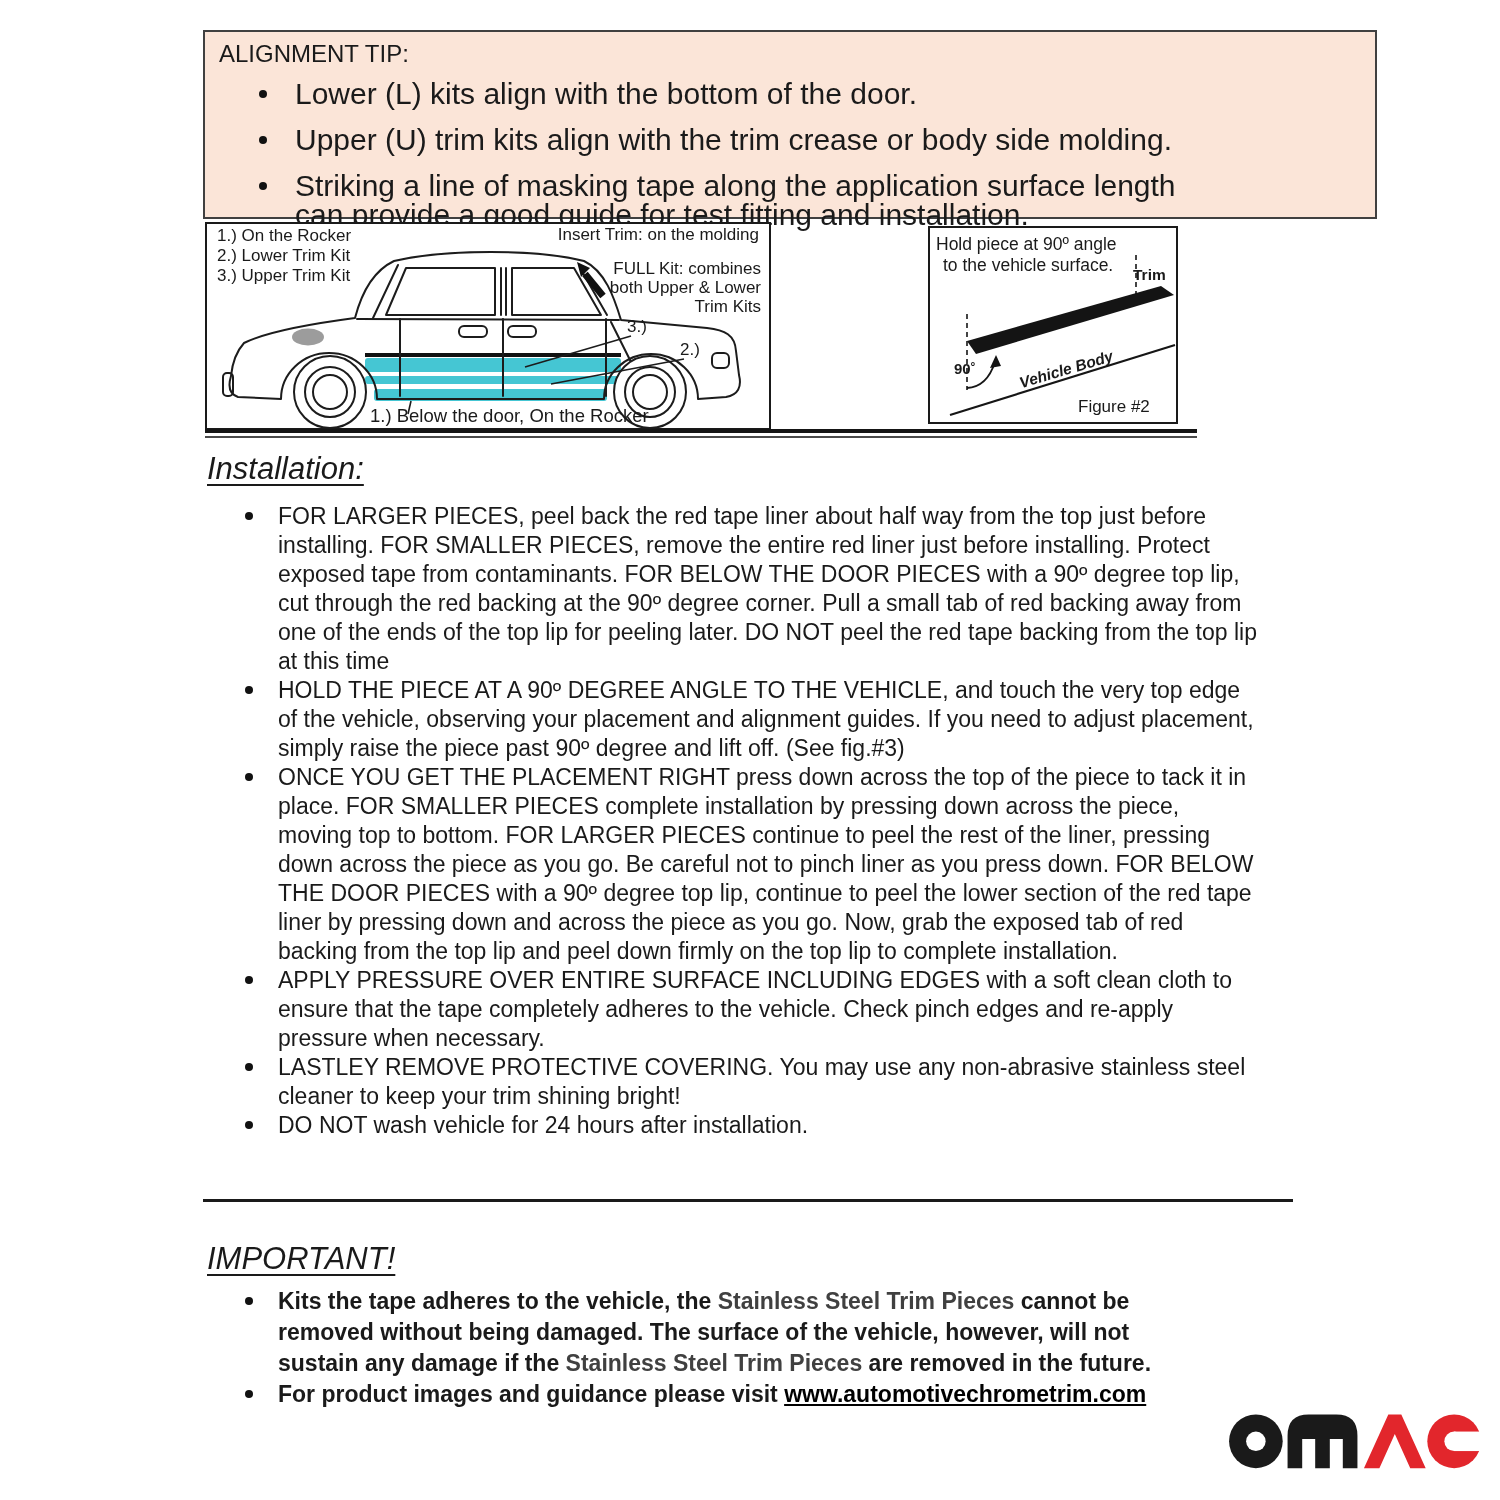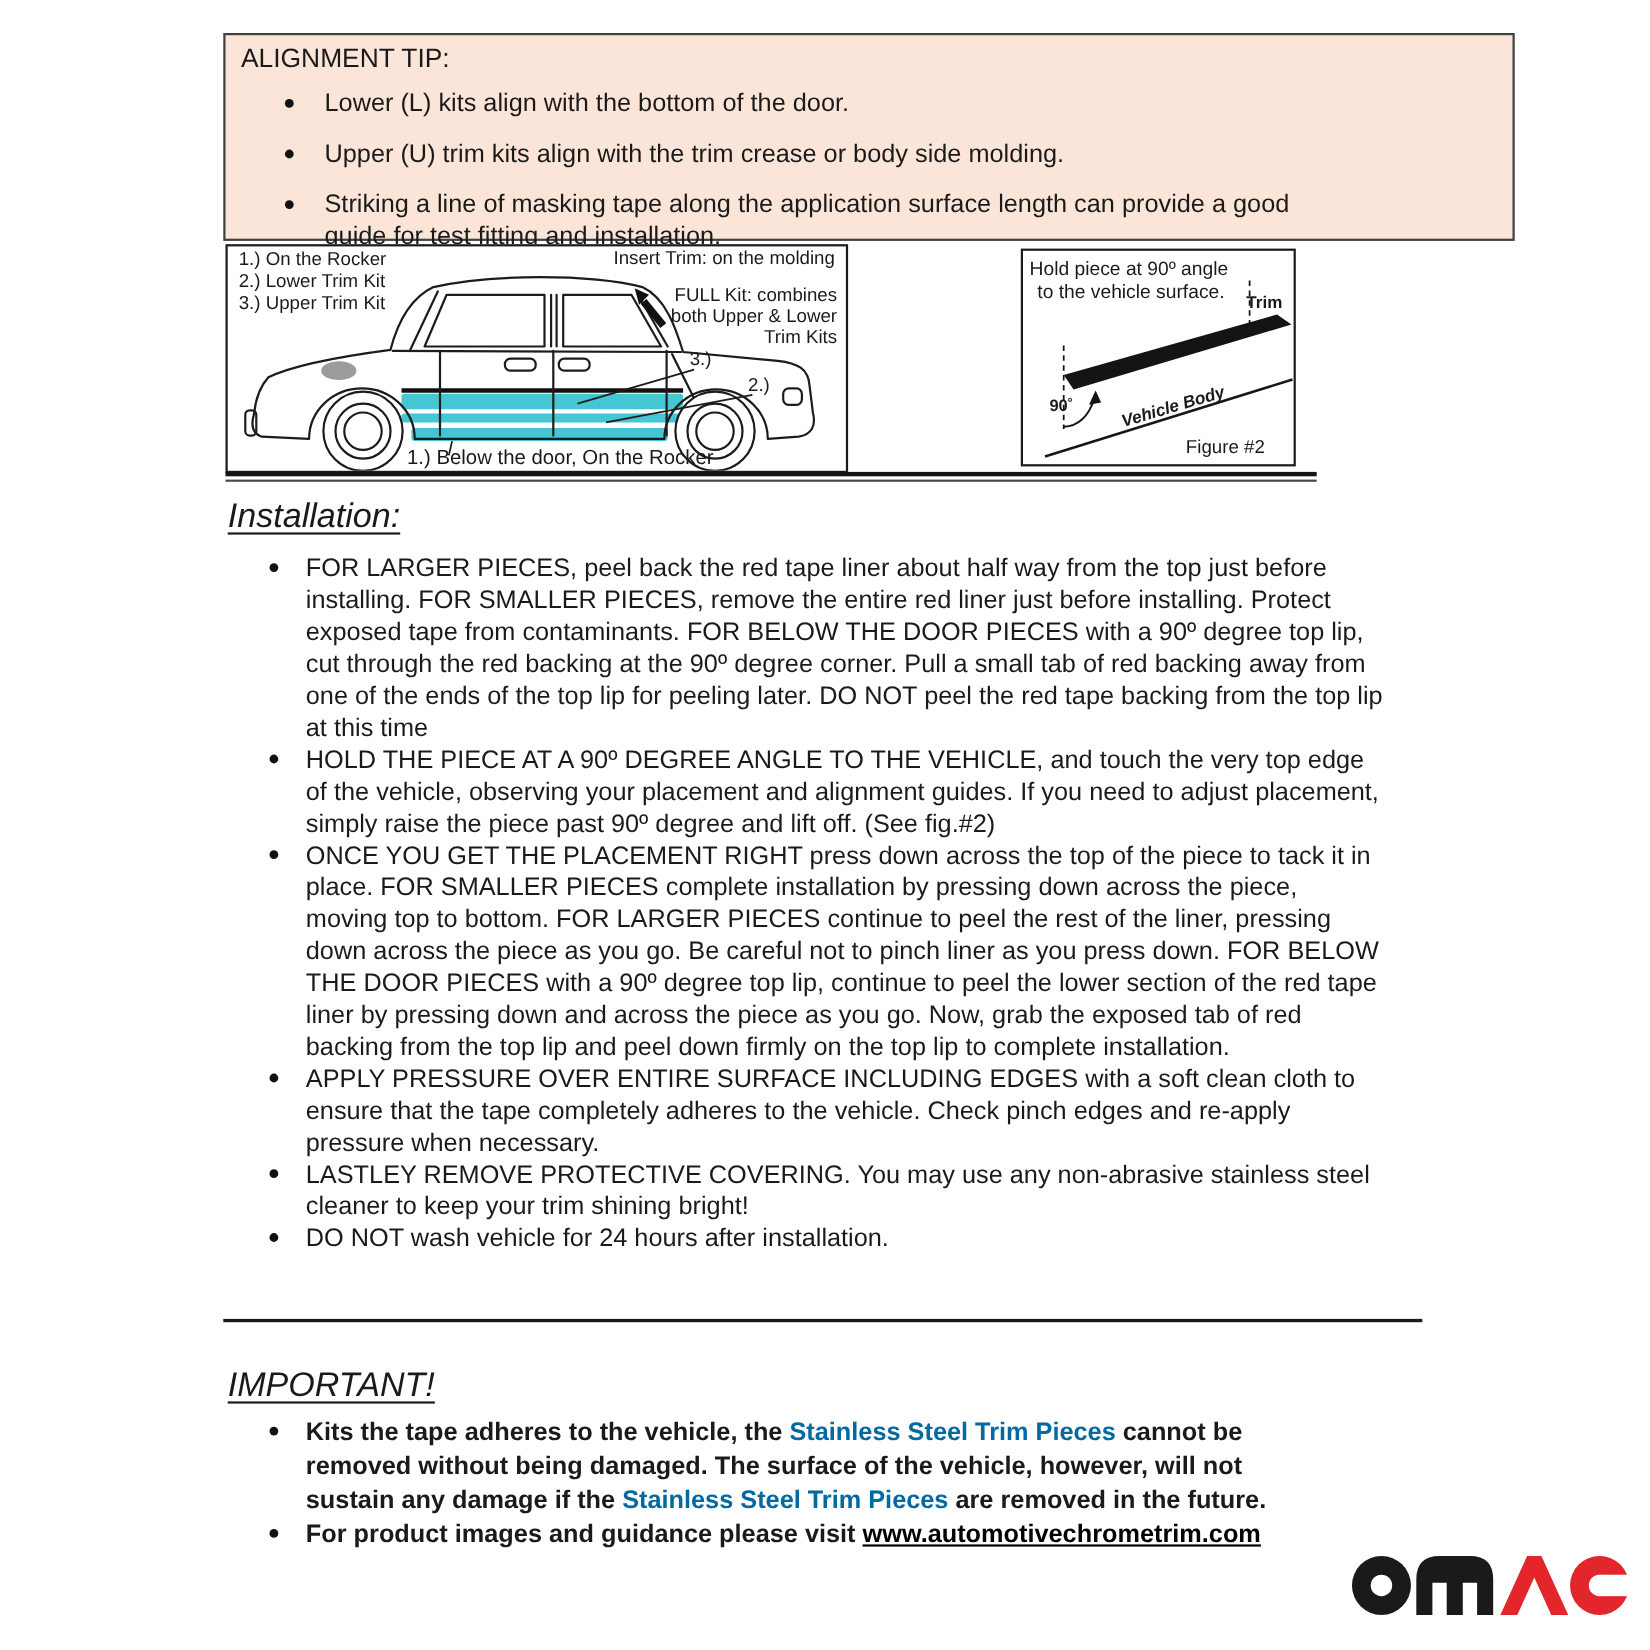--- a/index.html
+++ b/index.html
@@ -7,21 +7,21 @@
     position:relative;width:1500px;height:1500px;background:#ffffff;overflow:hidden;
     font-family:"Liberation Sans","DejaVu Sans",sans-serif;color:#1a1a1a;
   }
   
   .tip-box{
     position:absolute;left:203px;top:30px;width:1174px;height:189px;
     background:#fbe5d8;border:2px solid #404040;box-sizing:border-box;
   }
   .tip-title{position:absolute;left:14px;top:8px;font-size:24px;}
   .tip-list{position:absolute;left:40px;top:47px;margin:0;padding:0;list-style:none;width:980px;}
-  .tip-list li{position:relative;padding-left:50px;margin-bottom:17px;font-size:23px;line-height:29px;}
+  .tip-list li{position:relative;padding-left:50px;margin-bottom:17px;font-size:30px;line-height:29px;}
   .tip-list li::before{content:"";position:absolute;left:14px;top:11px;width:8px;height:8px;border-radius:50%;background:#111;}
   
   .figbox{position:absolute;background:#fff;border:2px solid #1a1a1a;box-sizing:border-box;}
   .car-box{left:205px;top:222px;width:566px;height:208px;}
   .fig2-box{left:928px;top:226px;width:250px;height:198px;}
   .fig-underline-thick{position:absolute;left:205px;top:429px;width:992px;height:4px;background:#151515;}
   .fig-underline-thin{position:absolute;left:205px;top:436px;width:992px;height:2px;background:#4a4a4a;}
   svg text{font-family:"Liberation Sans","DejaVu Sans",sans-serif;fill:#1a1a1a;}
   
   .section-title{
@@ -32,21 +32,21 @@
   .important-title{top:1241px;}
   
   .body-list{position:absolute;margin:0;padding:0;list-style:none;}
   .body-list li{position:relative;padding-left:35px;}
   .body-list li::before{content:"";position:absolute;left:2px;top:10px;width:8px;height:8px;border-radius:50%;background:#111;}
   .install-list{left:243px;top:502px;width:1015px;}
   .install-list li{font-size:23px;line-height:29px;}
   .important-list{left:243px;top:1286px;width:1210px;font-weight:bold;}
   .important-list li{font-size:23px;line-height:31px;}
   .important-list li::before{top:11px;}
-  .red{color:#0369a1;}
+  .red{color:#404040;}
   a.link{color:#000000;text-decoration:underline;font-weight:bold;cursor:pointer;}
   .divider{position:absolute;left:203px;top:1199px;width:1090px;height:3px;background:#1a1a1a;}
   
   .logo{position:absolute;left:1229px;top:1408px;width:252px;height:65px;}
 </style>
 </head>
 <body>
 
 <div class="page">
 
@@ -139,21 +139,21 @@
       <text x="148" y="184" font-size="17">Figure #2</text>
     </svg>
   </div>
 
   <div class="fig-underline-thick"></div>
   <div class="fig-underline-thin"></div>
 
   <div class="section-title installation-title">Installation:</div>
   <ul class="body-list install-list">
     <li>FOR LARGER PIECES, peel back the red tape liner about half way from the top just before installing. FOR SMALLER PIECES, remove the entire red liner just before installing. Protect exposed tape from contaminants. FOR BELOW THE DOOR PIECES with a 90º degree top lip, cut through the red backing at the 90º degree corner. Pull a small tab of red backing away from one of the ends of the top lip for peeling later. DO NOT peel the red tape backing from the top lip at this time</li>
-    <li>HOLD THE PIECE AT A 90º DEGREE ANGLE TO THE VEHICLE, and touch the very top edge of the vehicle, observing your placement and alignment guides. If you need to adjust placement, simply raise the piece past 90º degree and lift off. (See fig.#2)</li>
+    <li>HOLD THE PIECE AT A 90º DEGREE ANGLE TO THE VEHICLE, and touch the very top edge of the vehicle, observing your placement and alignment guides. If you need to adjust placement, simply raise the piece past 90º degree and lift off. (See fig.#3)</li>
     <li>ONCE YOU GET THE PLACEMENT RIGHT press down across the top of the piece to tack it in place.  FOR SMALLER PIECES complete installation by pressing down across the piece, moving top to bottom. FOR LARGER PIECES continue to peel the rest of the liner, pressing down across the piece as you go. Be careful not to pinch liner as you press down. FOR BELOW THE DOOR PIECES with a 90º degree top lip, continue to peel the lower section of the red tape liner by pressing down and across the piece as you go. Now, grab the exposed tab of red backing from the top lip and peel down firmly on the top lip to complete installation.</li>
     <li>APPLY PRESSURE OVER ENTIRE SURFACE INCLUDING EDGES with a soft clean cloth to ensure that the tape completely adheres to the vehicle. Check pinch edges and re-apply pressure when necessary.</li>
     <li>LASTLEY REMOVE PROTECTIVE COVERING. You may use any non-abrasive stainless steel cleaner to keep your trim shining bright!</li>
     <li>DO NOT wash vehicle for 24 hours after installation.</li>
   </ul>
 
   <div class="divider"></div>
 
   <div class="section-title important-title">IMPORTANT!</div>
   <ul class="body-list important-list">

